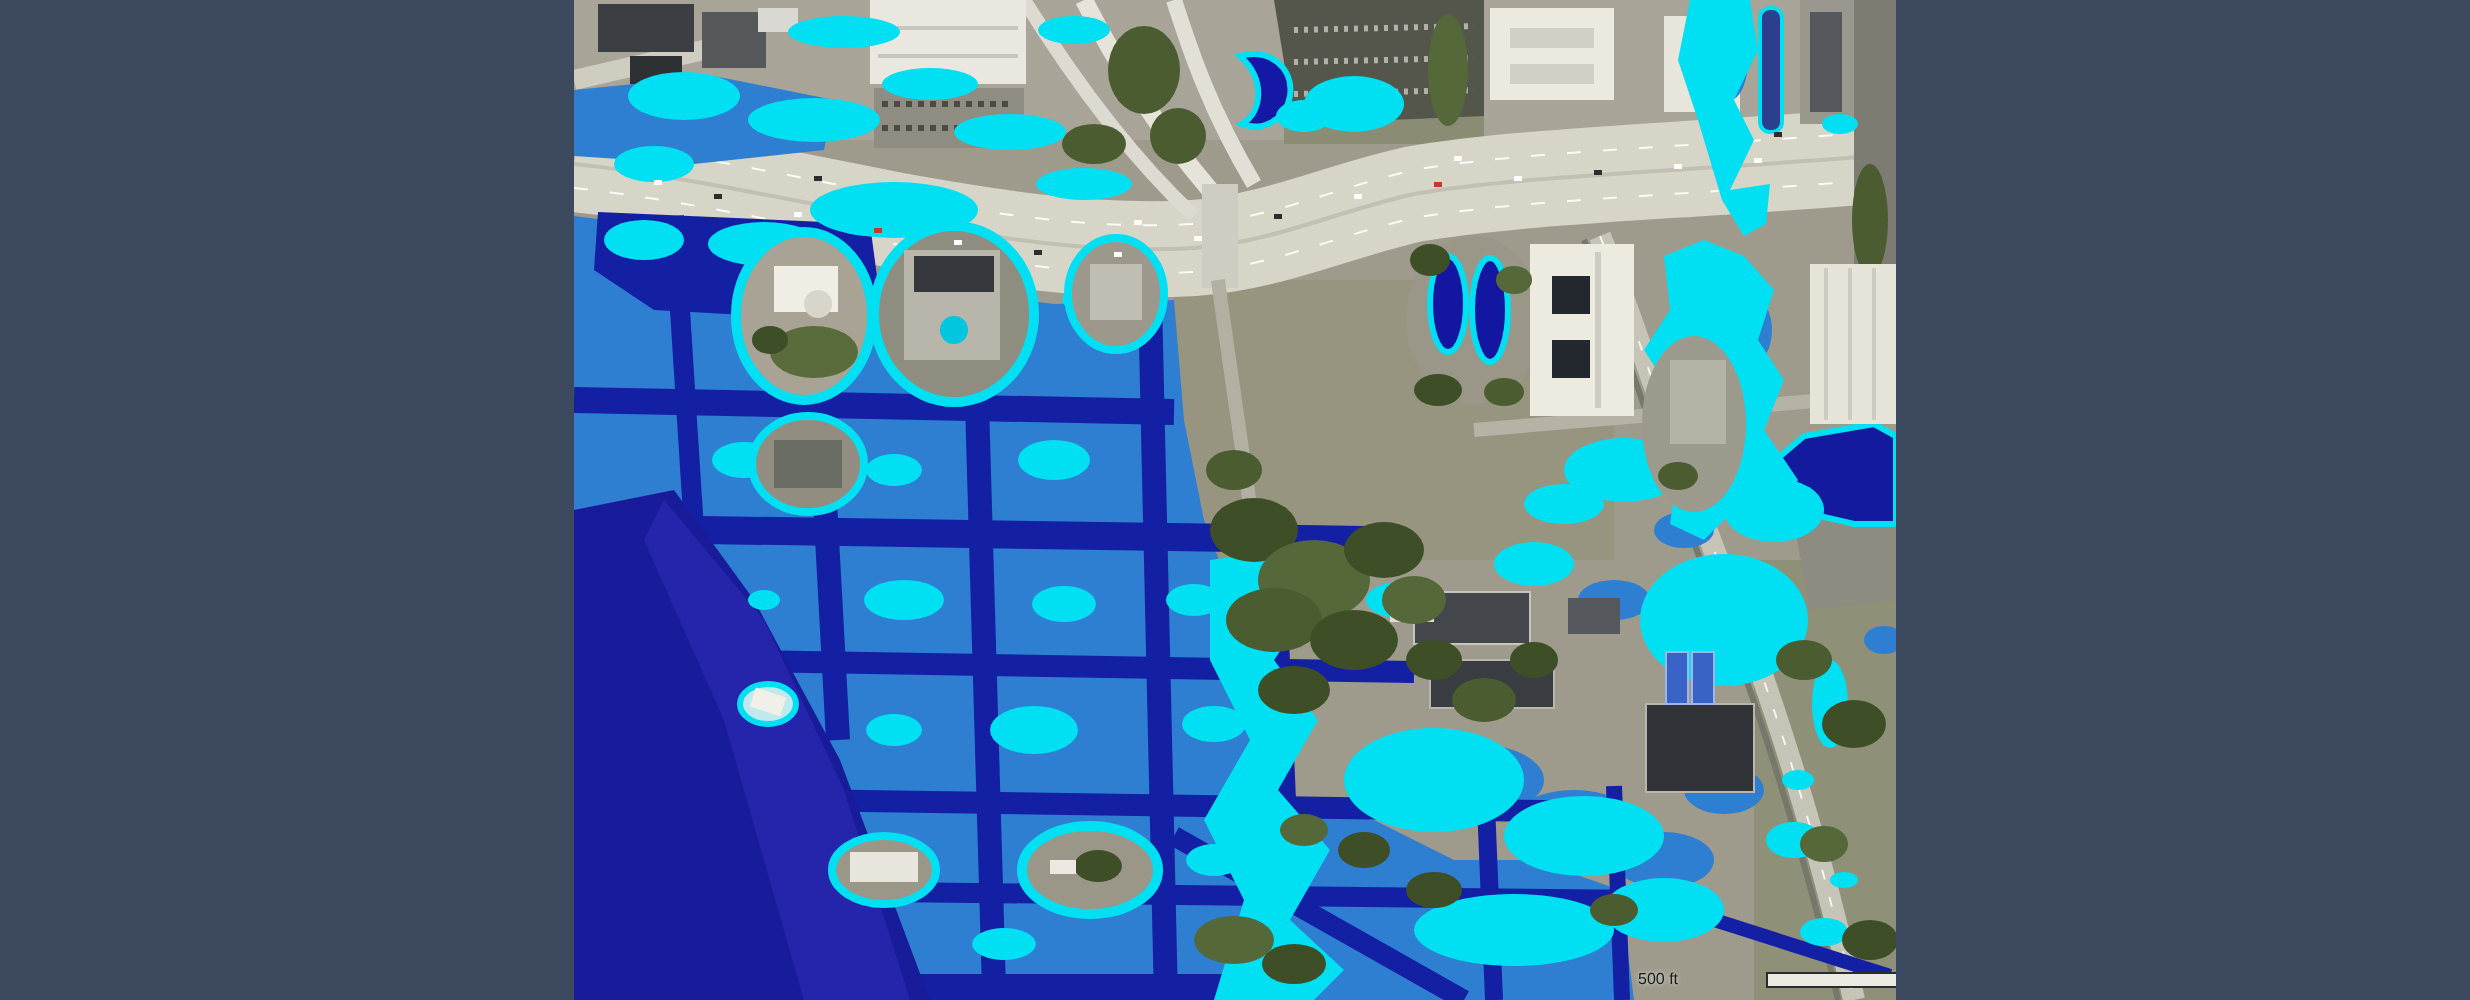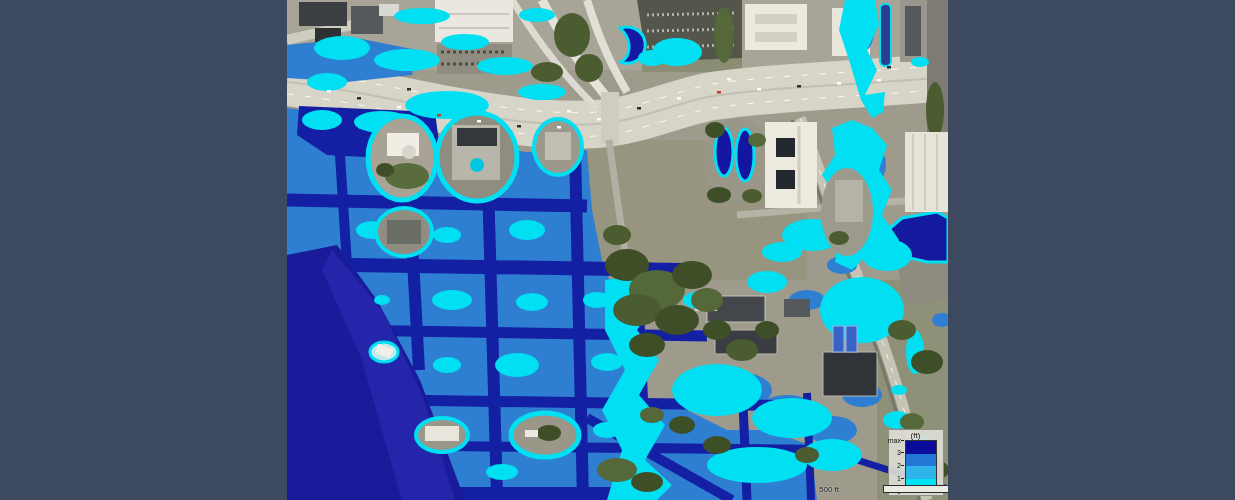--- a/index.html
+++ b/index.html
@@ -12,21 +12,21 @@
           box-sizing:border-box;padding:1px 3px 3px 2px;}
   .legend-unit{display:block;text-align:center;font-size:8px;color:#141414;line-height:9px;}
   .legend-body{position:relative;margin-left:14px;}
   .legend-ramp{width:32px;height:52px;border:1px solid #333;box-sizing:border-box;}
   .legend-band{width:100%;height:25%;}
   .legend-ticks{position:absolute;left:-14px;top:0;width:13px;height:52px;}
   .legend-tick{position:absolute;right:0;font-size:7px;line-height:7px;color:#111;
                padding-right:3px;}
   .legend-tick::after{content:"";position:absolute;right:0;top:3px;width:3px;height:1px;background:#222;}
   
-  .scalebar{position:absolute;display:flex;gap:40px;}
+  .scalebar{position:absolute;display:flex;align-items:center;gap:40px;}
   .scalebar-label{font-size:8px;color:#1c1c1c;text-shadow:0 0 2px #e8e8e0;margin-right:4px;white-space:nowrap;}
   .scalebar-bar{width:98px;height:8px;background:#ecebe3;border:1px solid #2b2b2b;box-sizing:border-box;}
 </style>
 </head>
 <body>
 
 <div class="stage" style="background: rgb(61, 73, 94);">
 
   <div class="map-frame" style="left:287px;width:661px;">
     <svg width="661" height="500" viewBox="0 0 661 500">
@@ -281,37 +281,19 @@
         <rect x="510" y="85" width="4" height="2.5" fill="#2d2d2d"></rect>
         <rect x="550" y="82" width="4" height="2.5" fill="#ffffff"></rect>
         <rect x="590" y="79" width="4" height="2.5" fill="#ffffff"></rect>
         <rect x="120" y="88" width="4" height="2.5" fill="#2d2d2d"></rect>
         <rect x="280" y="110" width="4" height="2.5" fill="#ffffff"></rect>
         <rect x="440" y="78" width="4" height="2.5" fill="#ffffff"></rect>
         <rect x="600" y="66" width="4" height="2.5" fill="#2d2d2d"></rect>
       </g>
     </svg>
 
-    <div class="legend" style="left:601px;top:429px;width:56px;">
-      <span class="legend-unit">(ft)</span>
-      <div class="legend-body">
-        <div class="legend-ticks">
-          <span class="legend-tick" style="top:-3px">max</span>
-          <span class="legend-tick" style="top:9px">3</span>
-          <span class="legend-tick" style="top:22px">2</span>
-          <span class="legend-tick" style="top:35px">1</span>
-          <span class="legend-tick" style="top:48px">0</span>
-        </div>
-        <div class="legend-ramp">
-          <div class="legend-band" style="background: rgb(11, 11, 154);"></div>
-          <div class="legend-band" style="background: rgb(34, 119, 212);"></div>
-          <div class="legend-band" style="background: rgb(47, 179, 232);"></div>
-          <div class="legend-band" style="background: rgb(0, 228, 244);"></div>
-        </div>
-      </div>
-    </div>
 
     <div class="scalebar" style="left:532px;top:485px;">
       <span class="scalebar-label">500 ft</span>
       <div class="scalebar-bar"></div>
     </div>
   </div>
 </div>
 
 </body></html>

